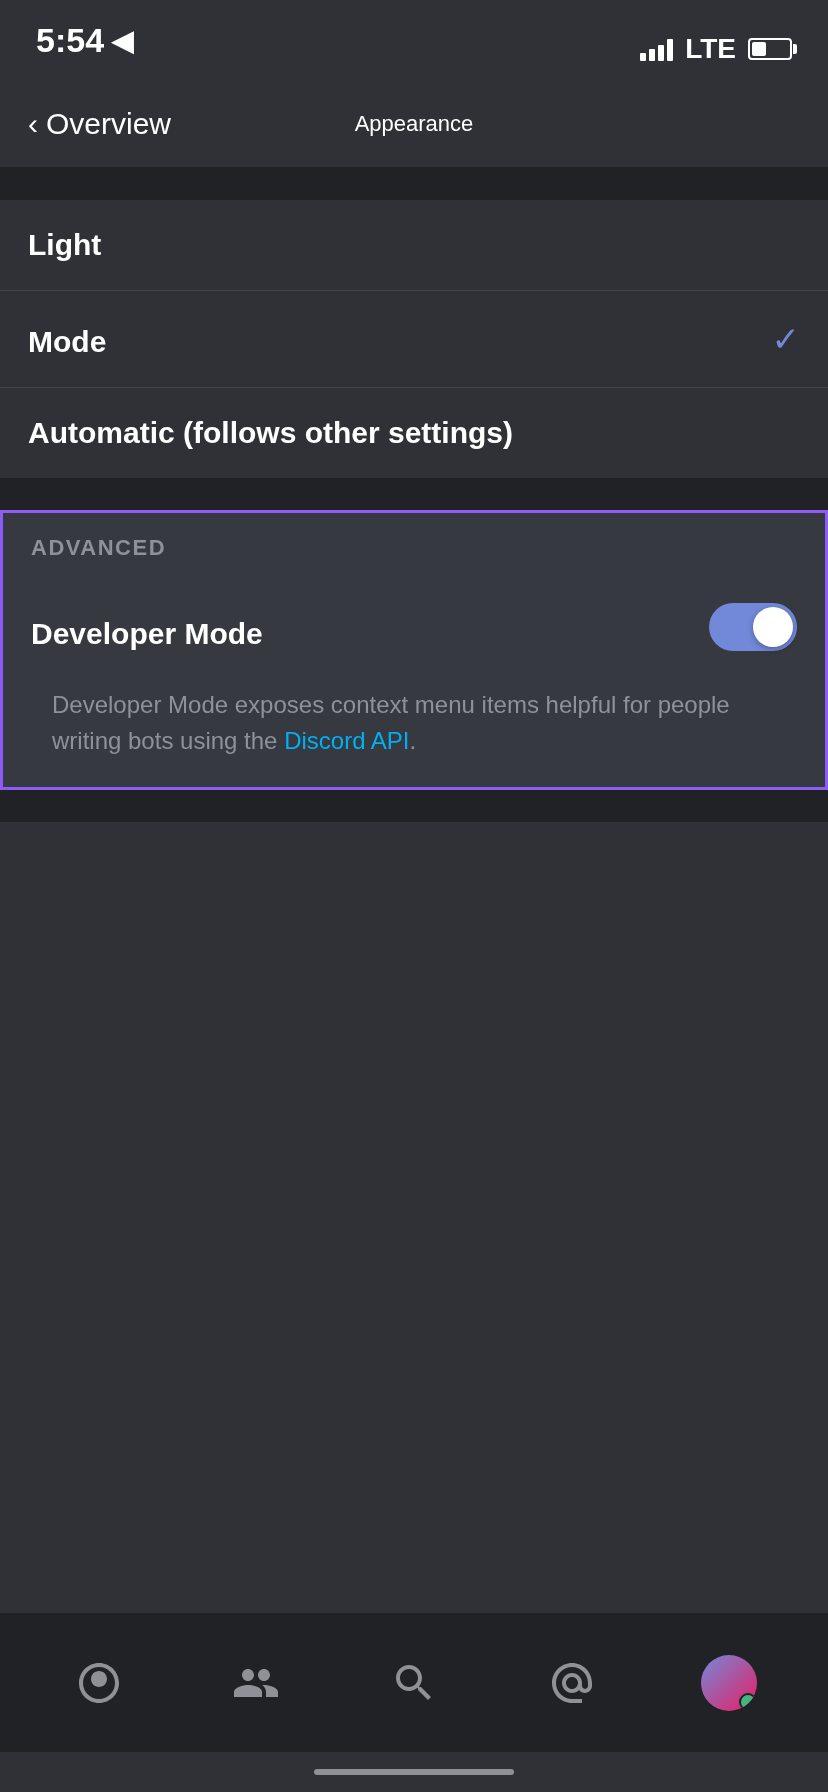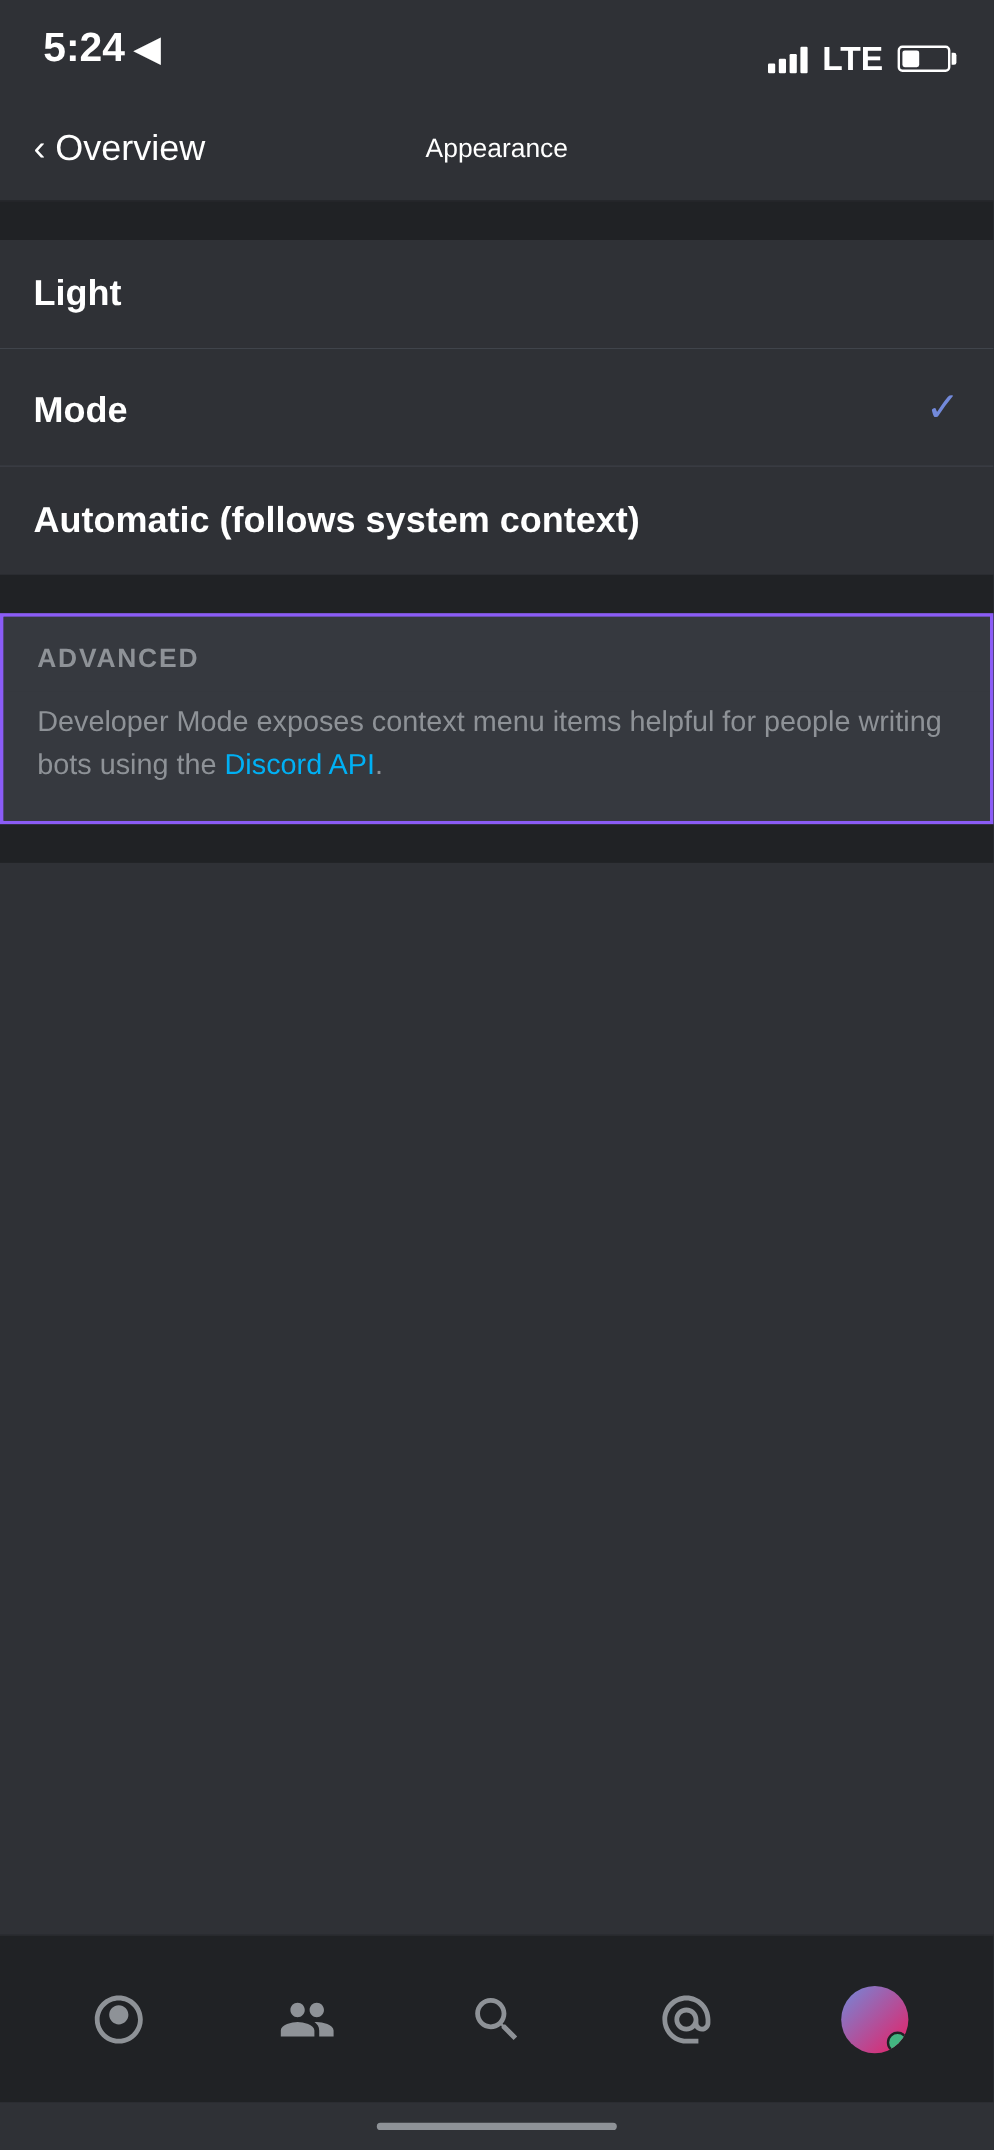--- a/index.html
+++ b/index.html
@@ -172,20 +172,21 @@
       background-color: #36393f;
       border-bottom: none;
     }
 
     .developer-description {
       background-color: #36393f;
       padding: 8px 28px 28px 28px;
       font-size: 24px;
       color: #8e9297;
       line-height: 1.5;
+      margin-left: 21px;
     }
 
     .discord-link {
       color: #00b0f4;
       text-decoration: none;
     }
 
     
     .toggle {
       width: 88px;
@@ -293,21 +294,21 @@
 
     .location-arrow {
       font-size: 28px;
     }
   </style>
 </head>
 <body>
 
 <div class="status-bar">
   <div class="status-time">
-    <span>5:24</span>
+    <span>5:54</span>
     <span class="location-arrow">◀</span>
   </div>
   <div class="status-right">
     <div class="signal-bars">
       <div class="signal-bar" style="height: 8px;"></div>
       <div class="signal-bar" style="height: 12px;"></div>
       <div class="signal-bar" style="height: 16px;"></div>
       <div class="signal-bar" style="height: 22px;"></div>
     </div>
     <span class="lte-text">LTE</span>
@@ -334,29 +335,35 @@
     <div class="list-item">
       <span class="item-label">Light</span>
     </div>
 
     <div class="list-item">
       <span class="item-label">Mode</span>
       <span class="checkmark">✓</span>
     </div>
 
     <div class="list-item">
-      <span class="item-label">Automatic (follows system context)</span>
+      <span class="item-label">Automatic (follows other settings)</span>
     </div>
   </div>
 
   <div class="section-gap"></div>
 
   <div class="advanced-section">
     <div class="section-header">ADVANCED</div>
 
+    <div class="list-item">
+      <span class="item-label">Developer Mode</span>
+      <div class="toggle">
+        <div class="toggle-knob"></div>
+      </div>
+    </div>
 
     <div class="developer-description">
       <span>Developer Mode exposes context menu items helpful for people writing bots using the </span><a class="discord-link">Discord API</a><span>.</span>
     </div>
   </div>
 
   <div class="section-gap"></div>
 
 
 </div>

